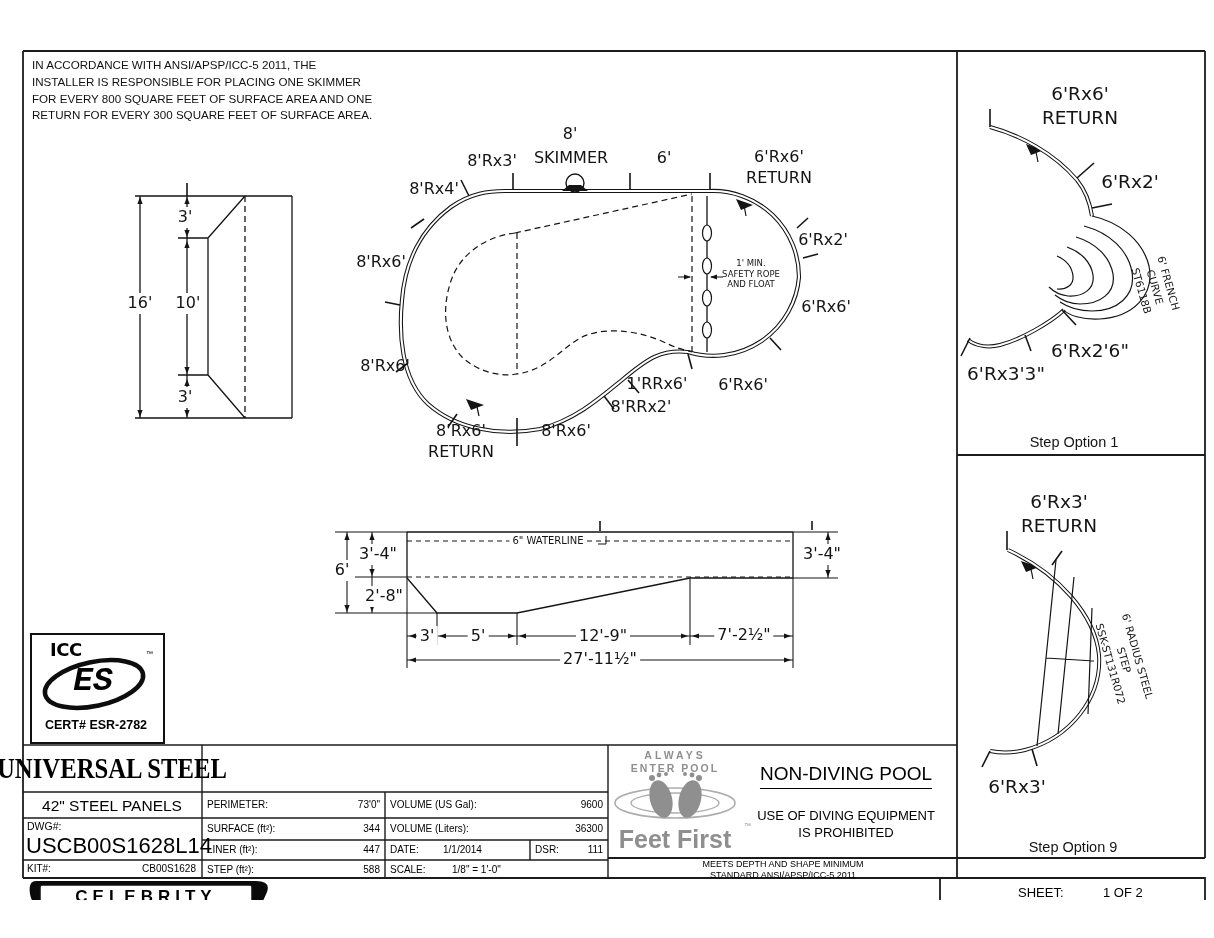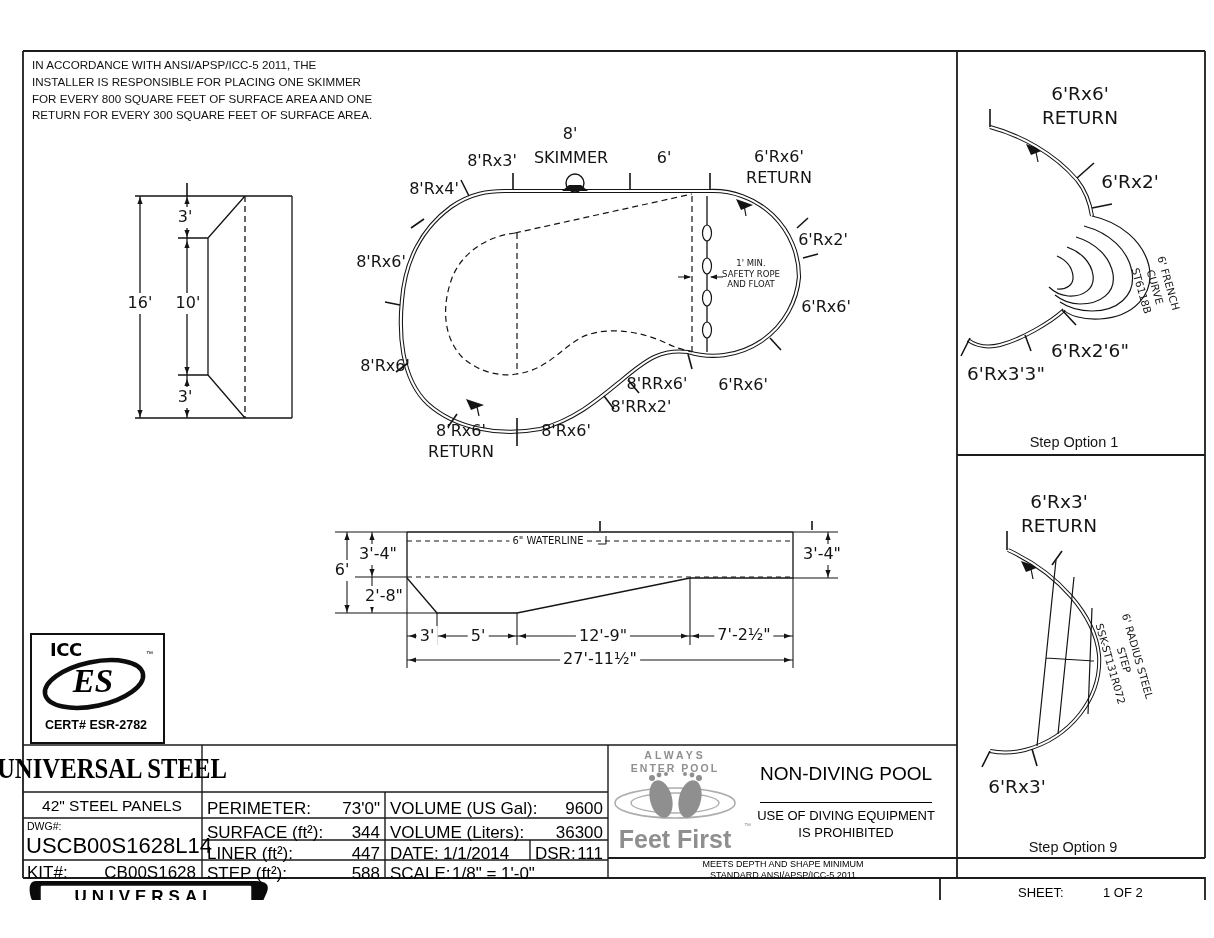--- a/index.html
+++ b/index.html
@@ -9,28 +9,28 @@
   .lb{position:absolute;z-index:2;color:#141414;text-align:center;transform:translateX(-50%);
       white-space:pre-line;line-height:1.3;font-family:"DejaVu Sans",sans-serif}
   .f17{font-size:16px}
   .f19{font-size:18.5px}
   .f10{font-size:10px}
   .f8{font-size:8.5px;line-height:1.25}
   .wbg{background:#fff;padding:0 3px;z-index:4}
   .rot{transform:translate(-50%,-50%) rotate(74deg);font-size:10.5px;line-height:1.35;z-index:2}
   .cap{font-family:"Liberation Sans",sans-serif;font-size:14.5px}
   .tb{position:absolute;z-index:3;color:#000;font-family:"Liberation Sans",sans-serif;
-      font-size:17px;white-space:pre-line;line-height:1.2}
+      font-size:10px;white-space:pre-line;line-height:1.2}
   .tbr{text-align:right}
   .tbc{text-align:center;transform:translateX(-50%)}
   .disc{position:absolute;z-index:3;font-family:"Liberation Sans",sans-serif;font-size:11.6px;
         line-height:1.45;white-space:pre-line;color:#111}
   .gray{color:#8f8f8f}
   .iccbox{position:absolute;left:30px;top:633px;width:131px;height:107px;border:2.5px solid #101010;z-index:2}
-  .undl{border-bottom:1.5px solid #000;padding-bottom:16px}
+  .undl{border-bottom:1.5px solid #000;padding-bottom:2px}
 </style>
 </head>
 <body>
 
 <div id="canvas">
 
   <svg id="lines" width="1214" height="938">
 
     <g stroke="#1c1c1c" stroke-width="1.8" fill="none">
       <path d="M23 51 H1205 M23 51 V878 M23 878 H957 M957 51 V878 M1205 51 V858 M957 455 H1205 M608 858 H1205 M940 878 H1205 V908 H940 Z"></path>
@@ -197,21 +197,21 @@
 RETURN</div>
   <div class="lb f17" style="left:492px;top:151px">8'Rx3'</div>
   <div class="lb f17" style="left:434px;top:179px">8'Rx4'</div>
   <div class="lb f17" style="left:381px;top:252px">8'Rx6'</div>
   <div class="lb f17" style="left:823px;top:230px">6'Rx2'</div>
   <div class="lb f8" style="left:751px;top:258px">1' MIN.
 SAFETY ROPE
 AND FLOAT</div>
   <div class="lb f17" style="left:826px;top:297px">6'Rx6'</div>
   <div class="lb f17" style="left:385px;top:356px">8'Rx6'</div>
-  <div class="lb f17" style="left:657px;top:374px">8'RRx6'</div>
+  <div class="lb f17" style="left:657px;top:374px">1'RRx6'</div>
   <div class="lb f17" style="left:641px;top:397px">8'RRx2'</div>
   <div class="lb f17" style="left:743px;top:375px">6'Rx6'</div>
   <div class="lb f17" style="left:461px;top:421px">8'Rx6'
 RETURN</div>
   <div class="lb f17" style="left:566px;top:421px">8'Rx6'</div>
 
   <div class="lb f17 wbg" style="left:185px;top:207px">3'</div>
   <div class="lb f17 wbg" style="left:140px;top:293px">16'</div>
   <div class="lb f17 wbg" style="left:188px;top:293px">10'</div>
   <div class="lb f17 wbg" style="left:185px;top:387px">3'</div>
@@ -238,21 +238,21 @@
 
   <div class="lb f19" style="left:1059px;top:490px">6'Rx3'
 RETURN</div>
   <div class="lb rot" style="left:1124px;top:660px">6' RADIUS STEEL STEP
 SSK-ST131R072</div>
   <div class="lb f19" style="left:1017px;top:775px">6'Rx3'</div>
   <div class="lb cap" style="left:1073px;top:838px">Step Option 9</div>
 
   <div class="iccbox"></div>
   <div class="tb" style="left:50px;top:639px;font-size:18px;font-weight:800;letter-spacing:-0.5px;font-family:'DejaVu Sans',sans-serif">ICC</div>
-  <div class="tb tbc" style="left:93px;top:662px;font-size:33px;font-weight:900;font-style:italic;font-family:Liberation Serif, serif">ES</div>
+  <div class="tb tbc" style="left:93px;top:662px;font-size:33px;font-weight:900;font-style:italic;font-family:Liberation Mono, monospace">ES</div>
   <div class="tb" style="left:146px;top:650px;font-size:7px">™</div>
   <div class="tb tbc" style="left:96px;top:718px;font-size:12.5px;font-weight:bold">CERT# ESR-2782</div>
 
   <div class="tb tbc" style="left:112px;top:753px;font-size:26px;font-weight:900;font-family:'Liberation Serif',serif;transform:translateX(-50%) scale(0.95,1.12)">UNIVERSAL STEEL</div>
   <div class="tb tbc" style="left:112px;top:797px;font-size:15.5px">42"  STEEL PANELS</div>
   <div class="tb" style="left:27px;top:820px;font-size:10.5px">DWG#:</div>
   <div class="tb" style="left:26px;top:833px;font-size:22px">USCB00S1628L14</div>
   <div class="tb" style="left:27px;top:863px">KIT#:</div>
   <div class="tb tbr" style="left:100px;top:863px;width:96px">CB00S1628</div>
 
@@ -281,14 +281,14 @@
   <div class="tb gray" style="left:744px;top:822px;font-size:7px">™</div>
   <div class="tb tbc undl" style="left:846px;top:763px;font-size:19px">NON-DIVING POOL</div>
   <div class="tb tbc" style="left:846px;top:808px;font-size:13px">USE OF DIVING EQUIPMENT</div>
   <div class="tb tbc" style="left:846px;top:825px;font-size:13px">IS PROHIBITED</div>
   <div class="tb tbc" style="left:783px;top:859px;font-size:9px">MEETS DEPTH AND SHAPE MINIMUM
 STANDARD ANSI/APSP/ICC-5 2011</div>
 
   <div class="tb" style="left:1018px;top:885px;font-size:13px">SHEET:</div>
   <div class="tb" style="left:1103px;top:885px;font-size:13px">1 OF 2</div>
 
-  <div class="tb tbc" style="left:146px;top:887px;font-size:17px;font-weight:800;letter-spacing:5px">UNIVERSAL</div>
+  <div class="tb tbc" style="left:146px;top:887px;font-size:17px;font-weight:800;letter-spacing:5px">CELEBRITY</div>
 </div>
 
 </body></html>

